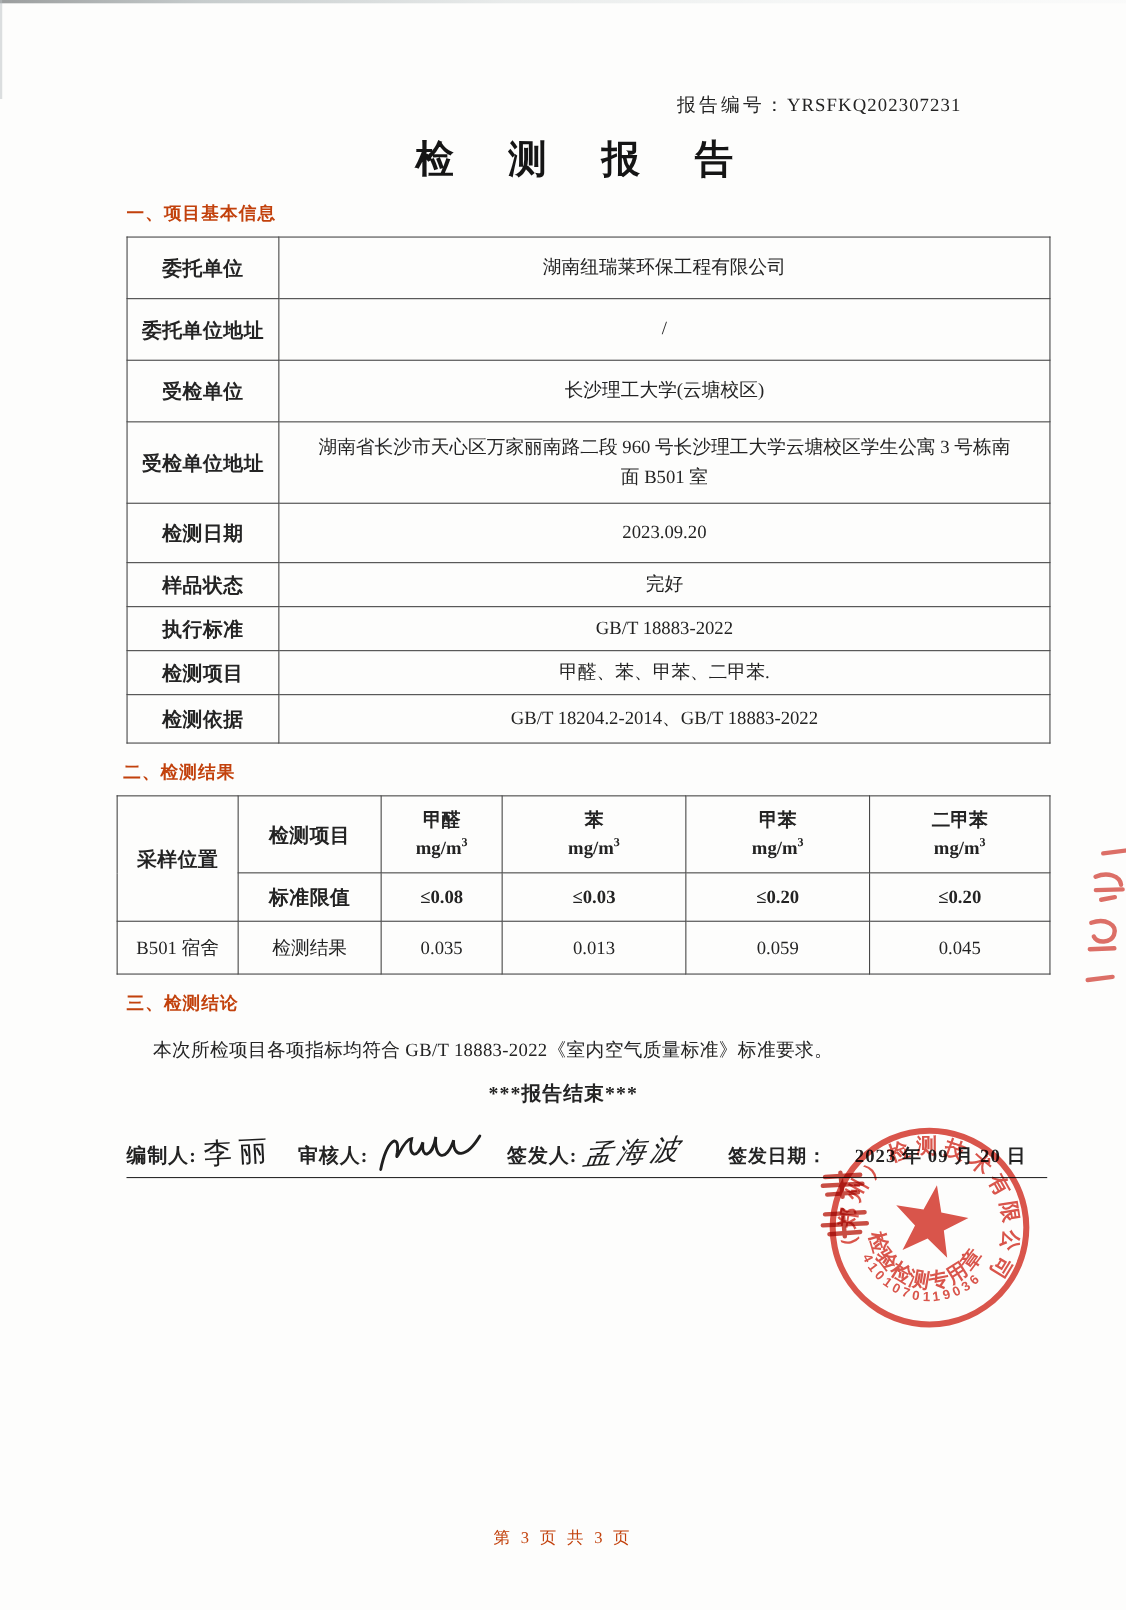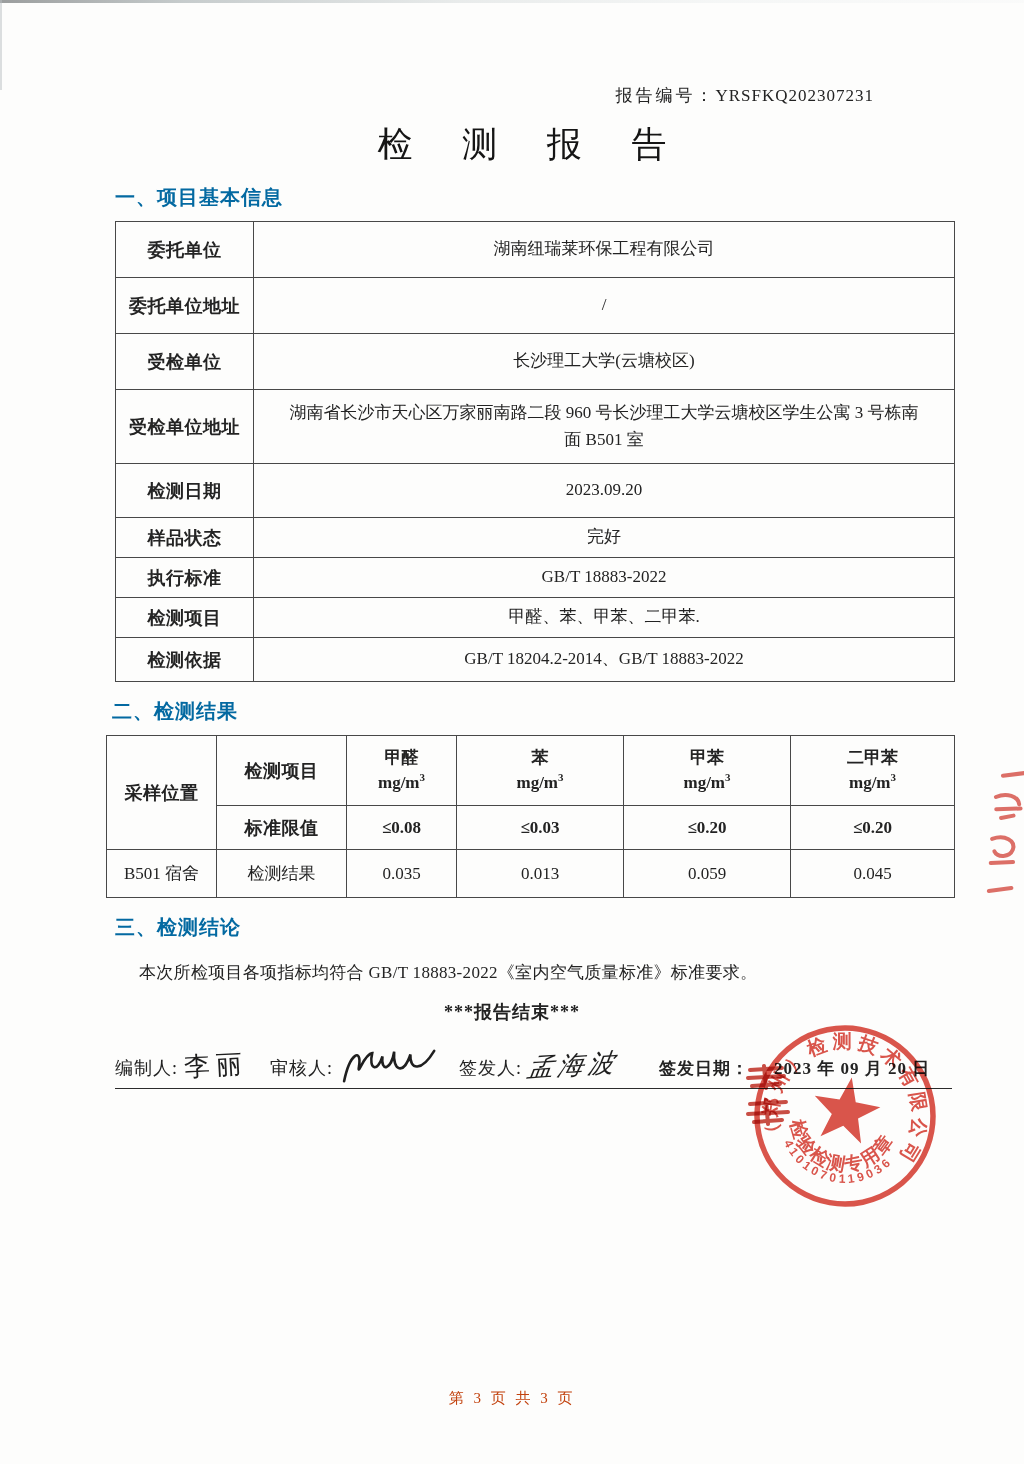--- a/index.html
+++ b/index.html
@@ -14,24 +14,24 @@
   }
   .scan-top{position:absolute;top:0;left:0;width:100%;height:3px;
     background:linear-gradient(90deg,#4a4f50 0%,#9aa4a6 18%,#d8dddd 45%,#eef1f1 70%,#f7f8f8 100%);
     opacity:.55;}
   .scan-left{position:absolute;top:0;left:0;width:2px;height:90px;background:#b9c0c2;opacity:.5;}
 
   .report-no{margin:0 150px 0 0;padding-top:84px;text-align:right;font-size:17px;letter-spacing:1px;}
   .report-no .lbl{letter-spacing:3px;}
 
   .title{margin-top:14px;text-align:center;font-family:"Liberation Sans","DejaVu Sans",sans-serif;
-    font-size:35px;font-weight:400;letter-spacing:20px;color:#151515;text-indent:20px;margin-left:20px;}
+    font-size:35px;font-weight:700;letter-spacing:20px;color:#151515;text-indent:20px;margin-left:20px;}
 
   .sec-head{margin:16px 0 0 115px;font-family:"Liberation Sans","DejaVu Sans",sans-serif;
-    font-size:20px;font-weight:800;color:#0369a1;letter-spacing:1px;}
+    font-size:16px;font-weight:800;color:#c2410c;letter-spacing:1px;}
   .sec-head.s2{margin-left:112px;}
 
   table{border-collapse:collapse;table-layout:fixed;}
   .t1{margin:10px 0 0 115px;width:840px;border:1.6px solid #3c3c3c;}
   .t1 td{border:1.2px solid #484848;vertical-align:middle;}
   .t1 td.lbl{font-weight:700;text-align:center;font-size:18px;letter-spacing:.5px;color:#242424;}
   .t1 td.val{text-align:center;font-size:17px;padding:2px 28px;line-height:1.55;}
 
   .t2{margin:10px 0 0 106px;width:848px;border:1.6px solid #3c3c3c;}
   .t2 td{border:1.2px solid #484848;text-align:center;vertical-align:middle;font-size:17px;}
@@ -39,21 +39,21 @@
   .t2 .pollutant{font-weight:700;font-size:17px;line-height:1.45;}
   .t2 .limit{font-weight:700;}
   .t2 sup{font-size:11px;}
 
   .conclusion{margin:18px 70px 0 115px;font-size:17px;line-height:1.6;text-indent:24px;letter-spacing:.3px;}
   .end-marker{margin-top:14px;text-align:center;font-weight:700;font-size:18px;letter-spacing:1px;}
 
   .sig-row{position:relative;margin:18px 72px 0 115px;height:46px;
     border-bottom:1.6px solid #2b2b2b;white-space:nowrap;}
   .sig-item{display:inline-block;vertical-align:baseline;}
-  .sig-lbl{font-weight:400;font-size:18px;letter-spacing:1px;}
+  .sig-lbl{font-weight:700;font-size:18px;letter-spacing:1px;}
   .hand{display:inline-block;font-size:26px;color:#1e1e1e;}
   .hand.name1{transform:rotate(-3deg);letter-spacing:6px;margin:0 18px 0 2px;}
   .hand.name2{font-style:italic;transform:skewX(-12deg) rotate(-4deg);letter-spacing:4px;margin:0 16px 0 2px;}
   .sig-scribble{display:inline-block;vertical-align:-12px;margin:0 14px 0 0;}
   .sig-date{font-weight:700;font-size:17px;letter-spacing:1px;margin-left:21px;}
 
   .seal{position:absolute;left:735px;top:1006px;width:220px;height:220px;
     mix-blend-mode:multiply;opacity:.92;}
   .stamp-frag-right{position:absolute;right:-6px;top:760px;mix-blend-mode:multiply;opacity:.85;}
   .stamp-frag-left{position:absolute;left:742px;top:1062px;mix-blend-mode:multiply;opacity:.9;filter:blur(.4px);}

